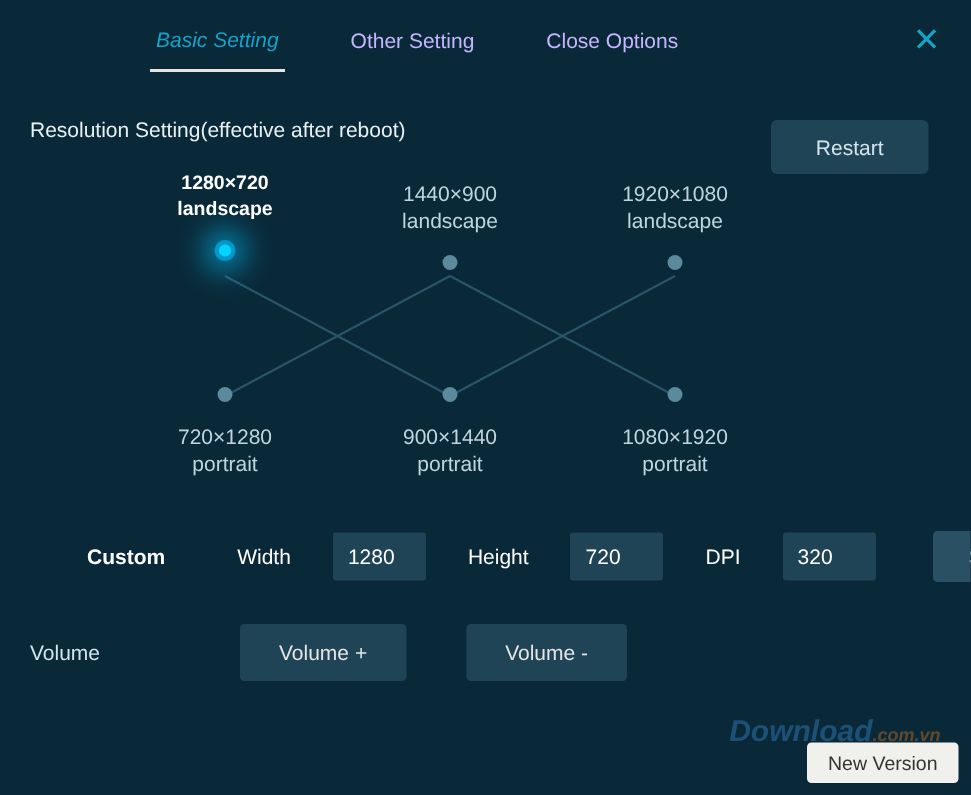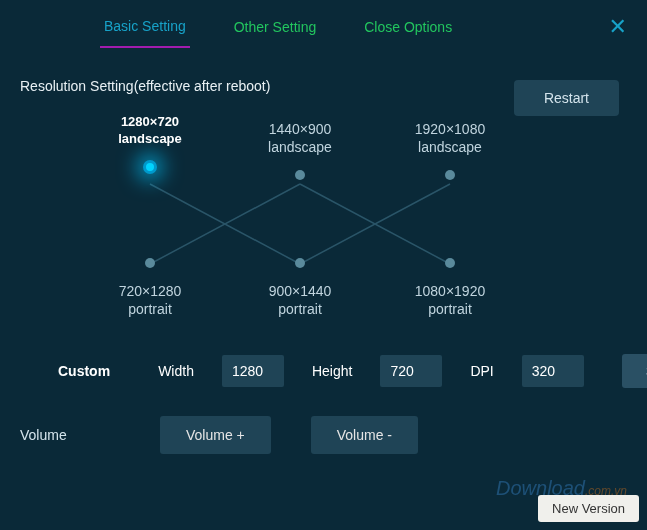--- a/index.html
+++ b/index.html
@@ -15,26 +15,27 @@
 }
 .tabs {
   display: flex;
   align-items: center;
   padding: 10px 0 0 100px;
   gap: 40px;
   position: relative;
 }
 .tab {
   padding: 8px 4px 12px 4px;
-  color: #22c55e;
+  color: #c4b5fd;
   cursor: pointer;
 }
 .tab.active {
   color: #17a2c8;
-  border-bottom: 2px solid #a21caf;
+  border-bottom: 2px solid #e5e5e5;
+  font-style: italic;
 }
 .close-btn {
   position: absolute;
   right: 20px;
   top: 14px;
   color: #17a2c8;
   font-size: 22px;
   cursor: pointer;
   font-weight: 200;
 }
@@ -149,21 +150,21 @@
   border-radius: 3px;
   font-size: 13px;
   cursor: pointer;
   border: none;
 }
 .watermark {
   position: absolute;
   right: 20px;
   bottom: 30px;
   font-style: italic;
-  font-weight: normal;
+  font-weight: bold;
   font-size: 20px;
   pointer-events: none;
   opacity: 0.4;
 }
 .watermark .d1 { color: #3a8ad4; }
 .watermark .d2 { color: #e67817; font-size: 12px; font-style: italic; }
 </style>
 </head>
 <body>
 

